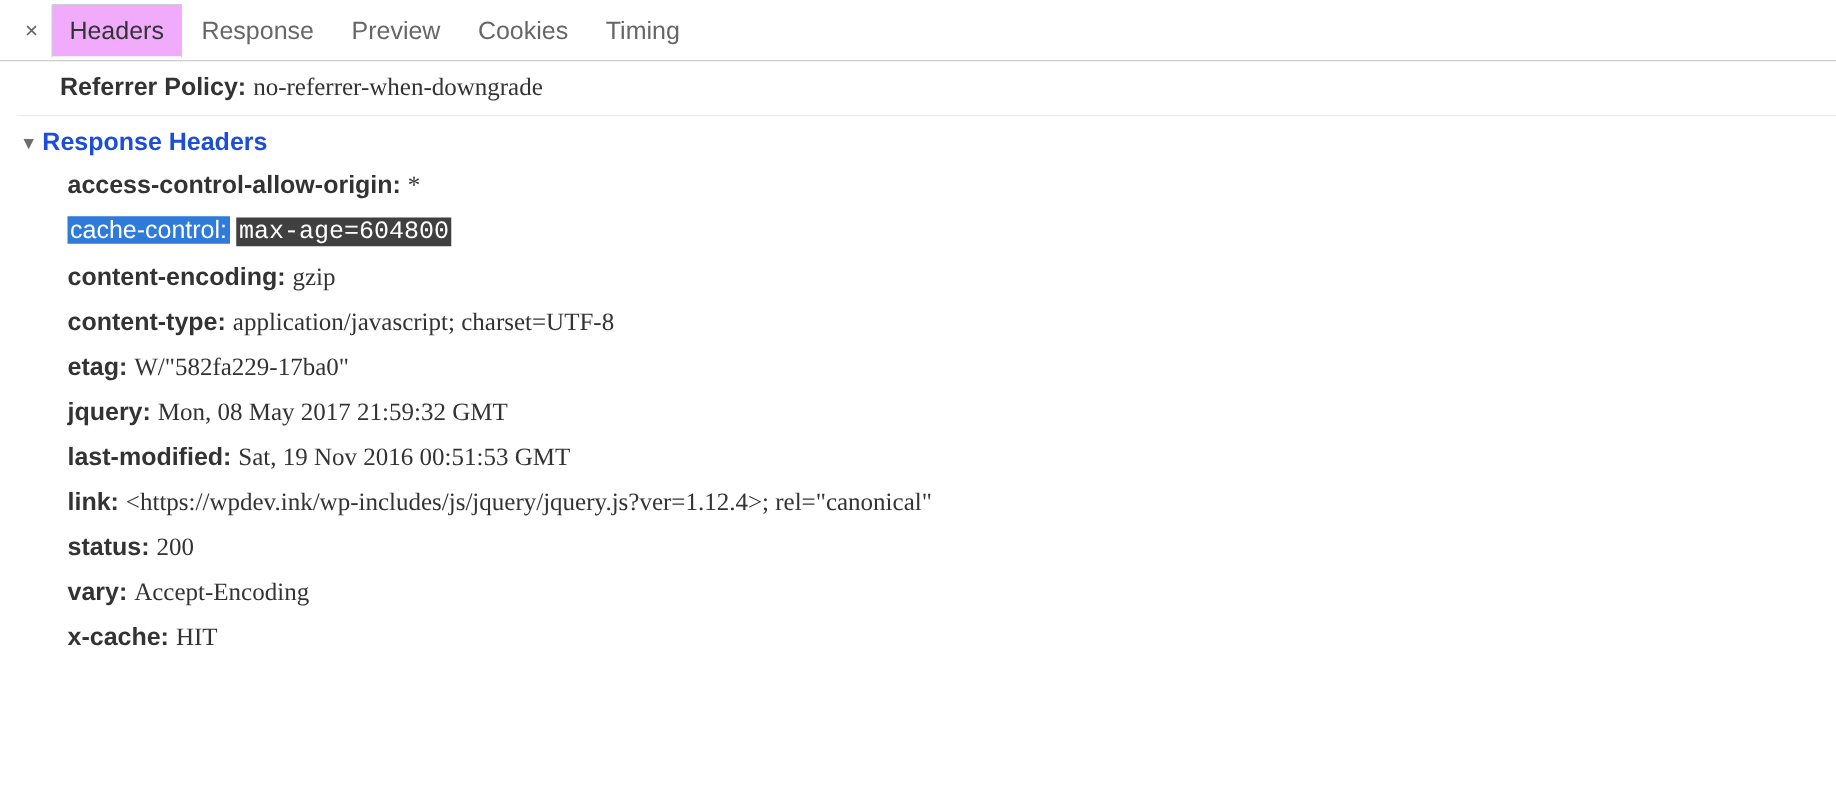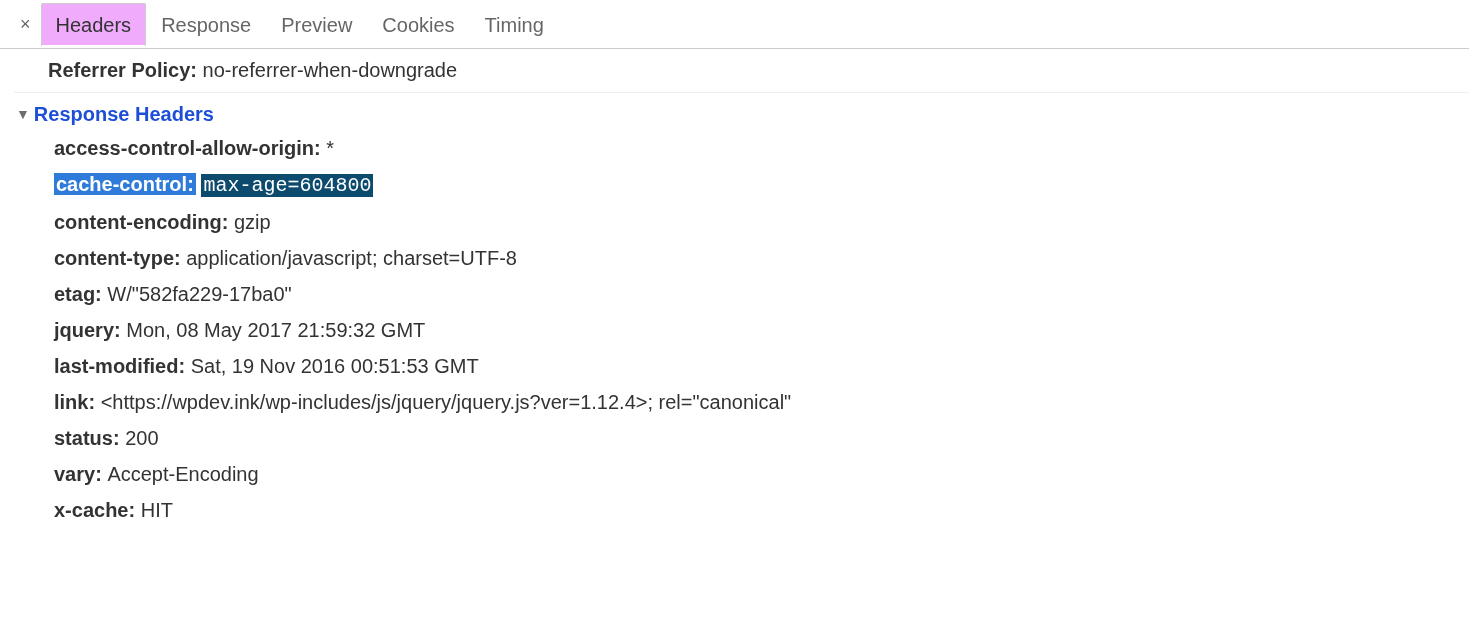--- a/index.html
+++ b/index.html
@@ -49,21 +49,21 @@
   .content {
     padding-top: 6px;
     padding-left: 14px;
   }
   .referrer-row {
     padding: 4px 0 10px 34px;
     border-bottom: 1px solid #eee;
   }
   .header-name { font-weight: 600; color:#333; }
   .header-val {
-    font-family: Liberation Sans, sans-serif;
+    font-family: Liberation Serif, serif;
     font-size: 20px;
     color: #333;
   }
   .section-head {
     display: flex;
     align-items: center;
     padding: 10px 0 4px 0;
     margin-left: 2px;
   }
   .triangle {
@@ -83,21 +83,21 @@
     padding: 3px 0;
     line-height: 1.5;
   }
   .hl-row .header-name::after { content:""; }
   .highlight-name {
     background: #2f7bd9;
     color: #fff;
     padding: 0 2px;
   }
   .highlight-val {
-    background: #0c4a6e;
+    background: #404040;
     color: #fff;
     padding: 0 2px;
     font-family: Consolas, "Courier New", monospace;
     font-size: 20px;
   }
 </style>
 </head>
 <body>
 
 <div class="tabs-row">
@@ -116,21 +116,21 @@
     <span class="header-val">no-referrer-when-downgrade</span>
   </div>
 
   <div class="section-head">
     <span class="triangle">▼</span>
     <span class="section-title">Response Headers</span>
   </div>
 
   <div class="headers-list" id="headers-list">
       <div class="hl-row"><span class="header-name">access-control-allow-origin:</span> <span class="header-val">*</span></div>
-      <div class="hl-row"><span class="highlight-name" style="font-weight: 700;">cache-control:</span> <span class="highlight-val">max-age=604800</span></div>
+      <div class="hl-row"><span class="highlight-name" style="font-weight: 400;">cache-control:</span> <span class="highlight-val">max-age=604800</span></div>
       <div class="hl-row"><span class="header-name">content-encoding:</span> <span class="header-val">gzip</span></div>
       <div class="hl-row"><span class="header-name">content-type:</span> <span class="header-val">application/javascript; charset=UTF-8</span></div>
       <div class="hl-row"><span class="header-name">etag:</span> <span class="header-val">W/"582fa229-17ba0"</span></div>
       <div class="hl-row"><span class="header-name">jquery:</span> <span class="header-val">Mon, 08 May 2017 21:59:32 GMT</span></div>
       <div class="hl-row"><span class="header-name">last-modified:</span> <span class="header-val">Sat, 19 Nov 2016 00:51:53 GMT</span></div>
       <div class="hl-row"><span class="header-name">link:</span> <span class="header-val">&lt;https://wpdev.ink/wp-includes/js/jquery/jquery.js?ver=1.12.4&gt;; rel="canonical"</span></div>
       <div class="hl-row"><span class="header-name">status:</span> <span class="header-val">200</span></div>
       <div class="hl-row"><span class="header-name">vary:</span> <span class="header-val">Accept-Encoding</span></div>
       <div class="hl-row"><span class="header-name">x-cache:</span> <span class="header-val">HIT</span></div>
       <div class="hl-row"> </div>

